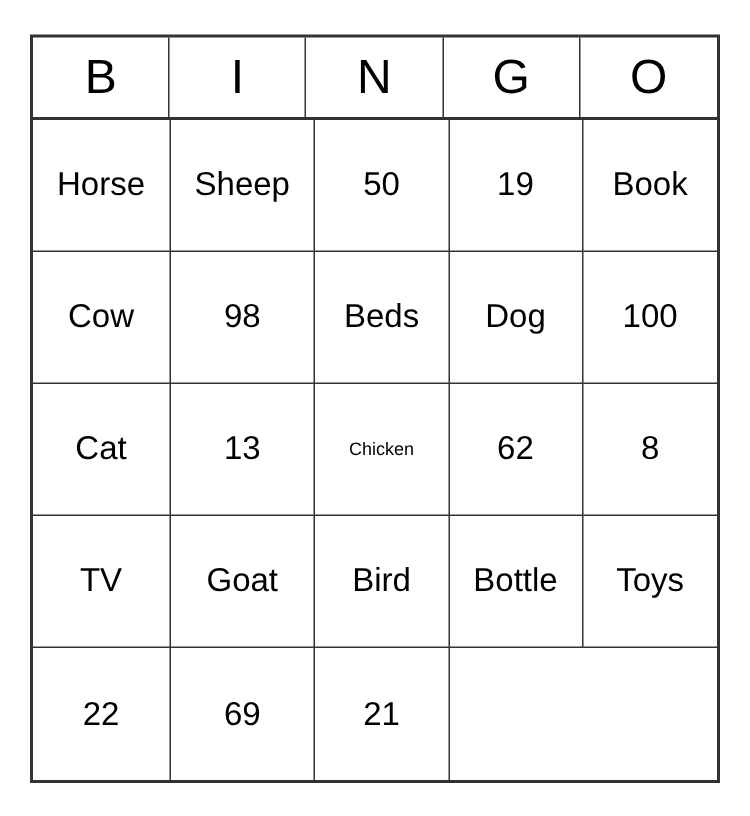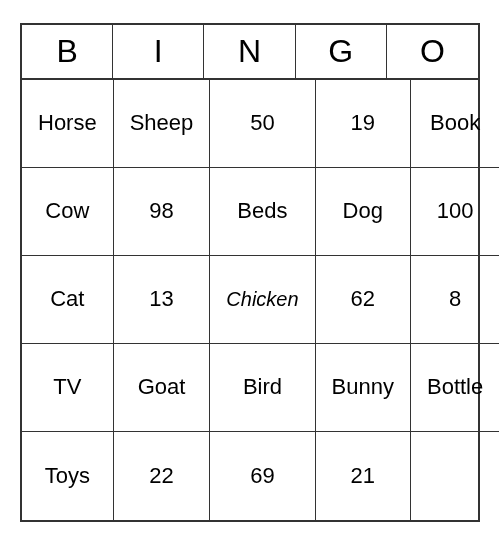--- a/index.html
+++ b/index.html
@@ -66,22 +66,21 @@
     .cell:nth-child(n+21) {
       border-bottom: none;
     }
 
     .cell.free {
       font-size: 22px;
       font-weight: bold;
     }
 
     .cell.small-text {
-      font-size: 20px;
-      font-style: italic;
+      font-size: 12px;
     }
   </style>
 </head>
 <body>
 
 <div class="bingo-card">
   <div class="bingo-header">
   <div class="header-cell">B</div>
       <div class="header-cell">I</div>
       <div class="header-cell">N</div>
@@ -100,20 +99,19 @@
       <div class="cell">Dog</div>
       <div class="cell">100</div>
       <div class="cell">Cat</div>
       <div class="cell">13</div>
       <div class="cell small-text">Chicken</div>
       <div class="cell">62</div>
       <div class="cell">8</div>
       <div class="cell">TV</div>
       <div class="cell">Goat</div>
       <div class="cell">Bird</div>
-      <div class="cell">Bunny</div>
       <div class="cell">Bottle</div>
       <div class="cell">Toys</div>
       <div class="cell">22</div>
       <div class="cell">69</div>
       <div class="cell">21</div>
     </div>
 </div>
 
 </body></html>

